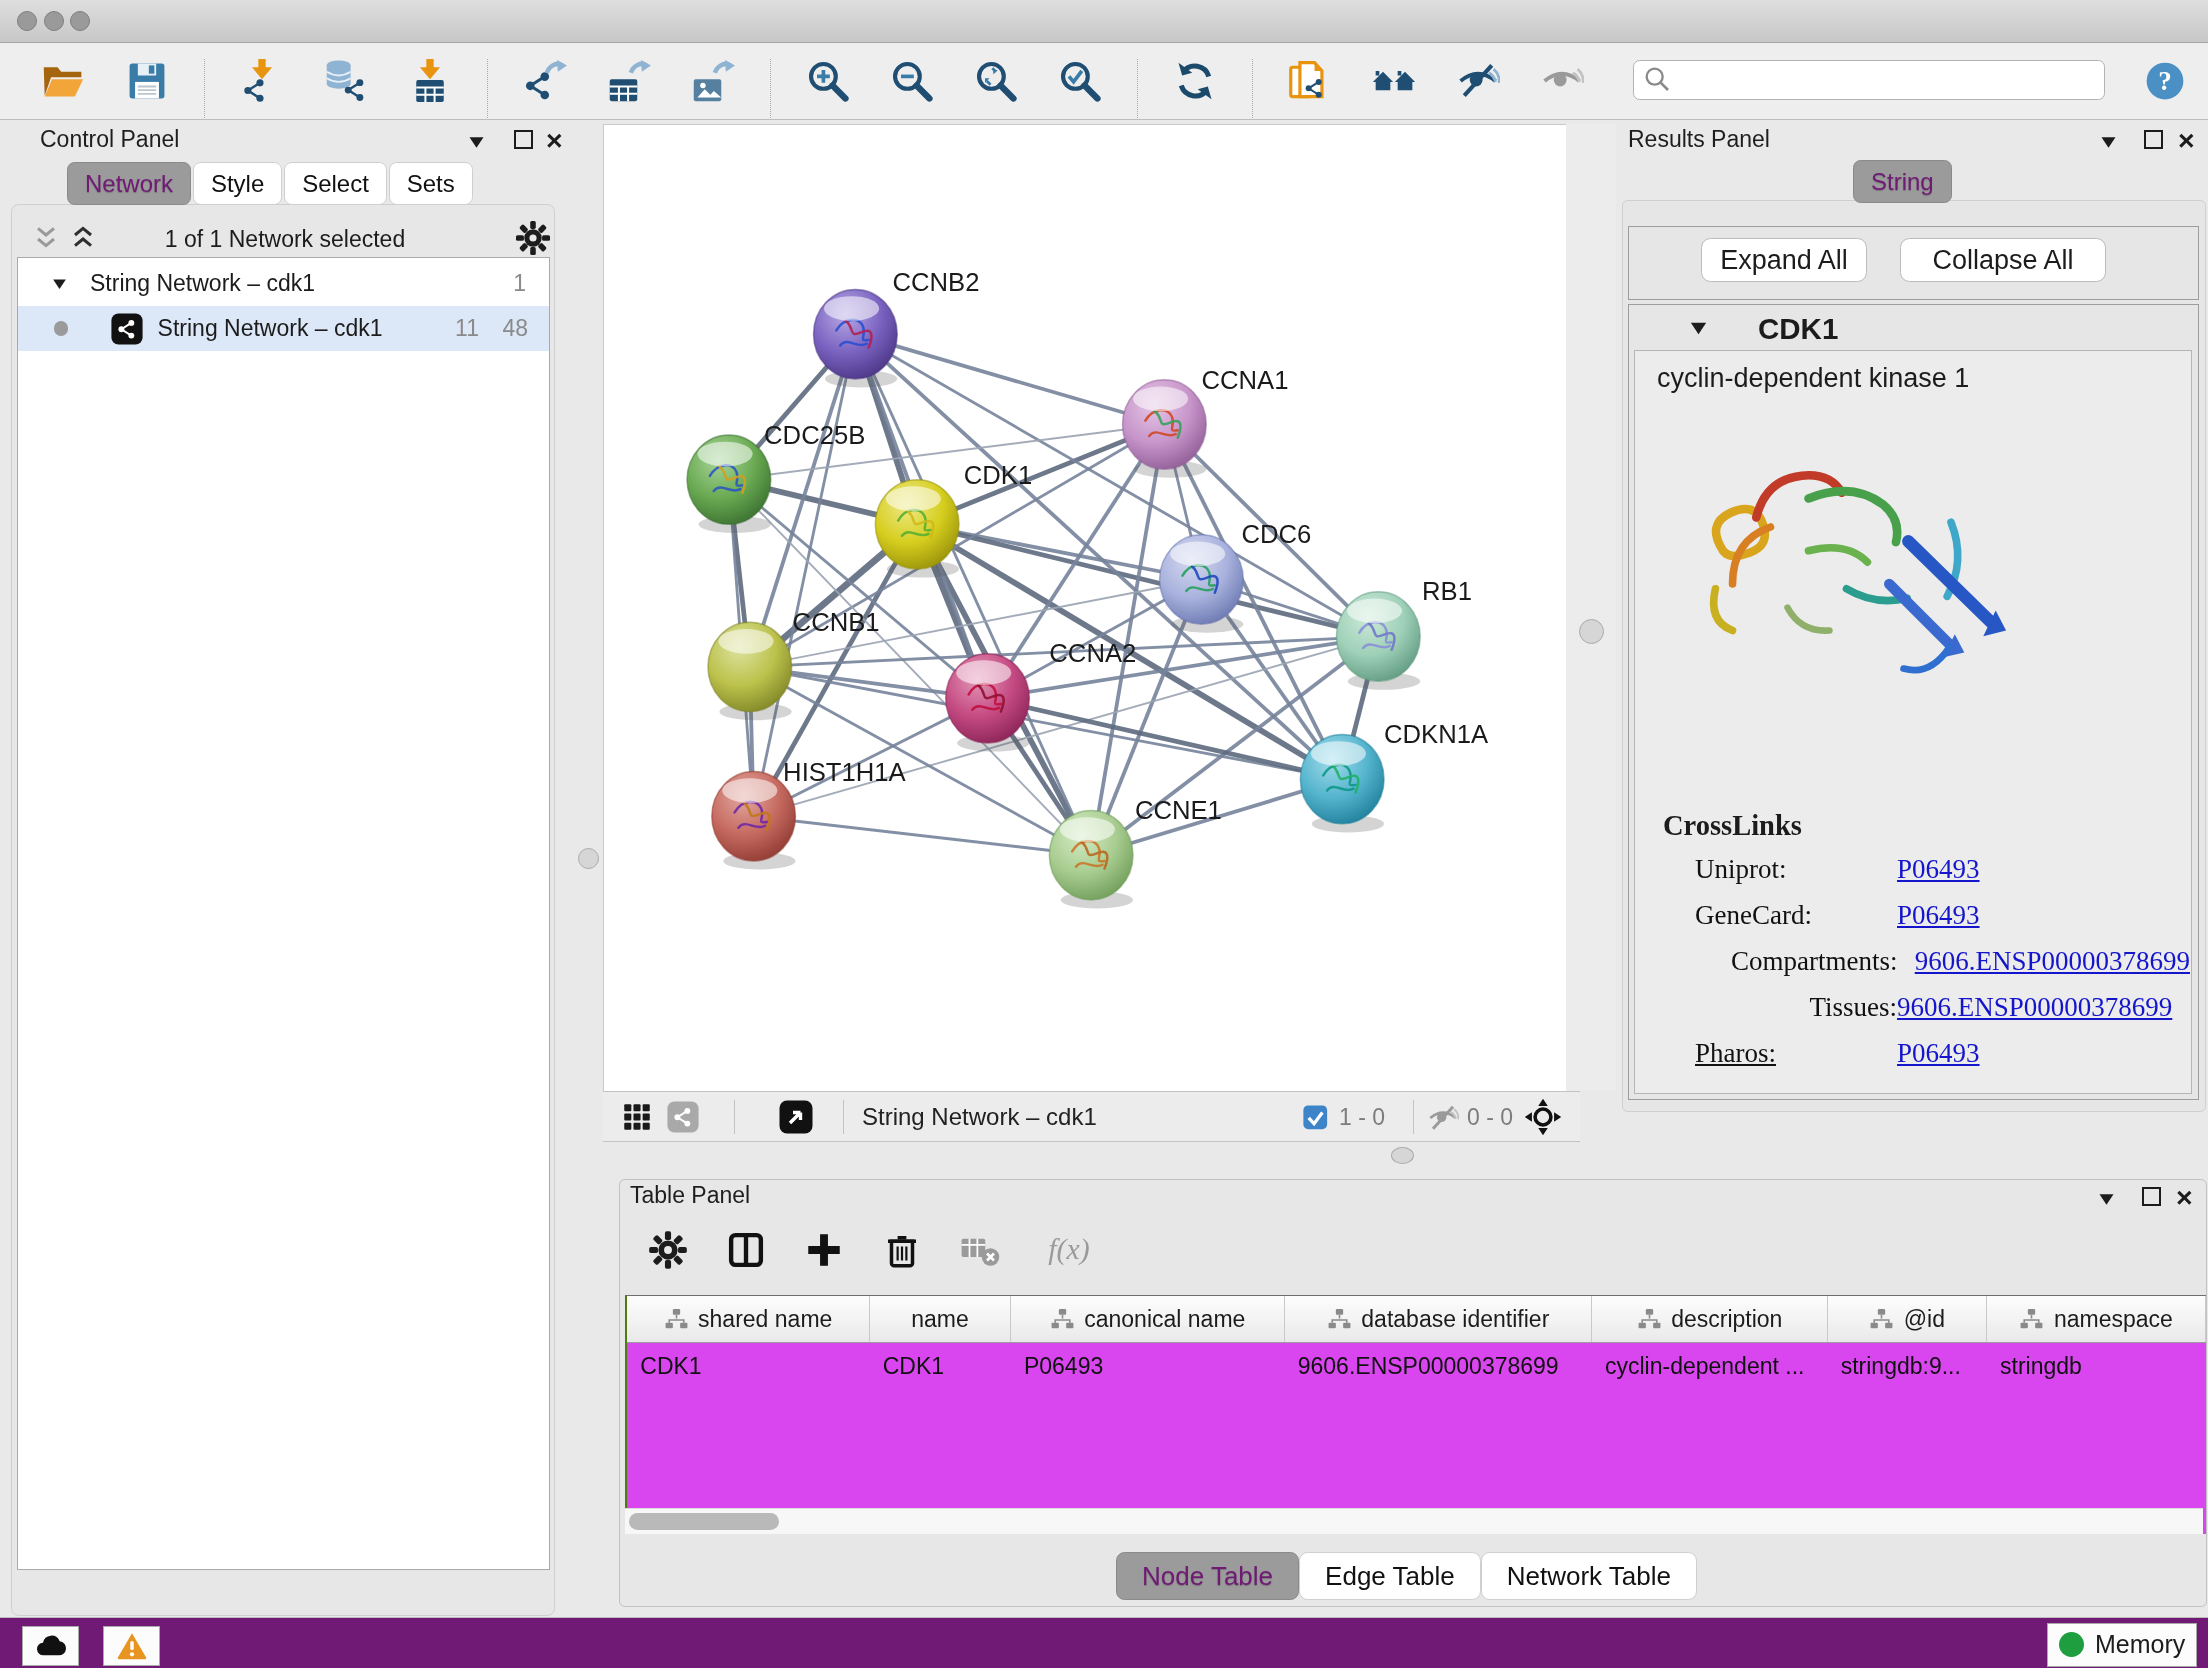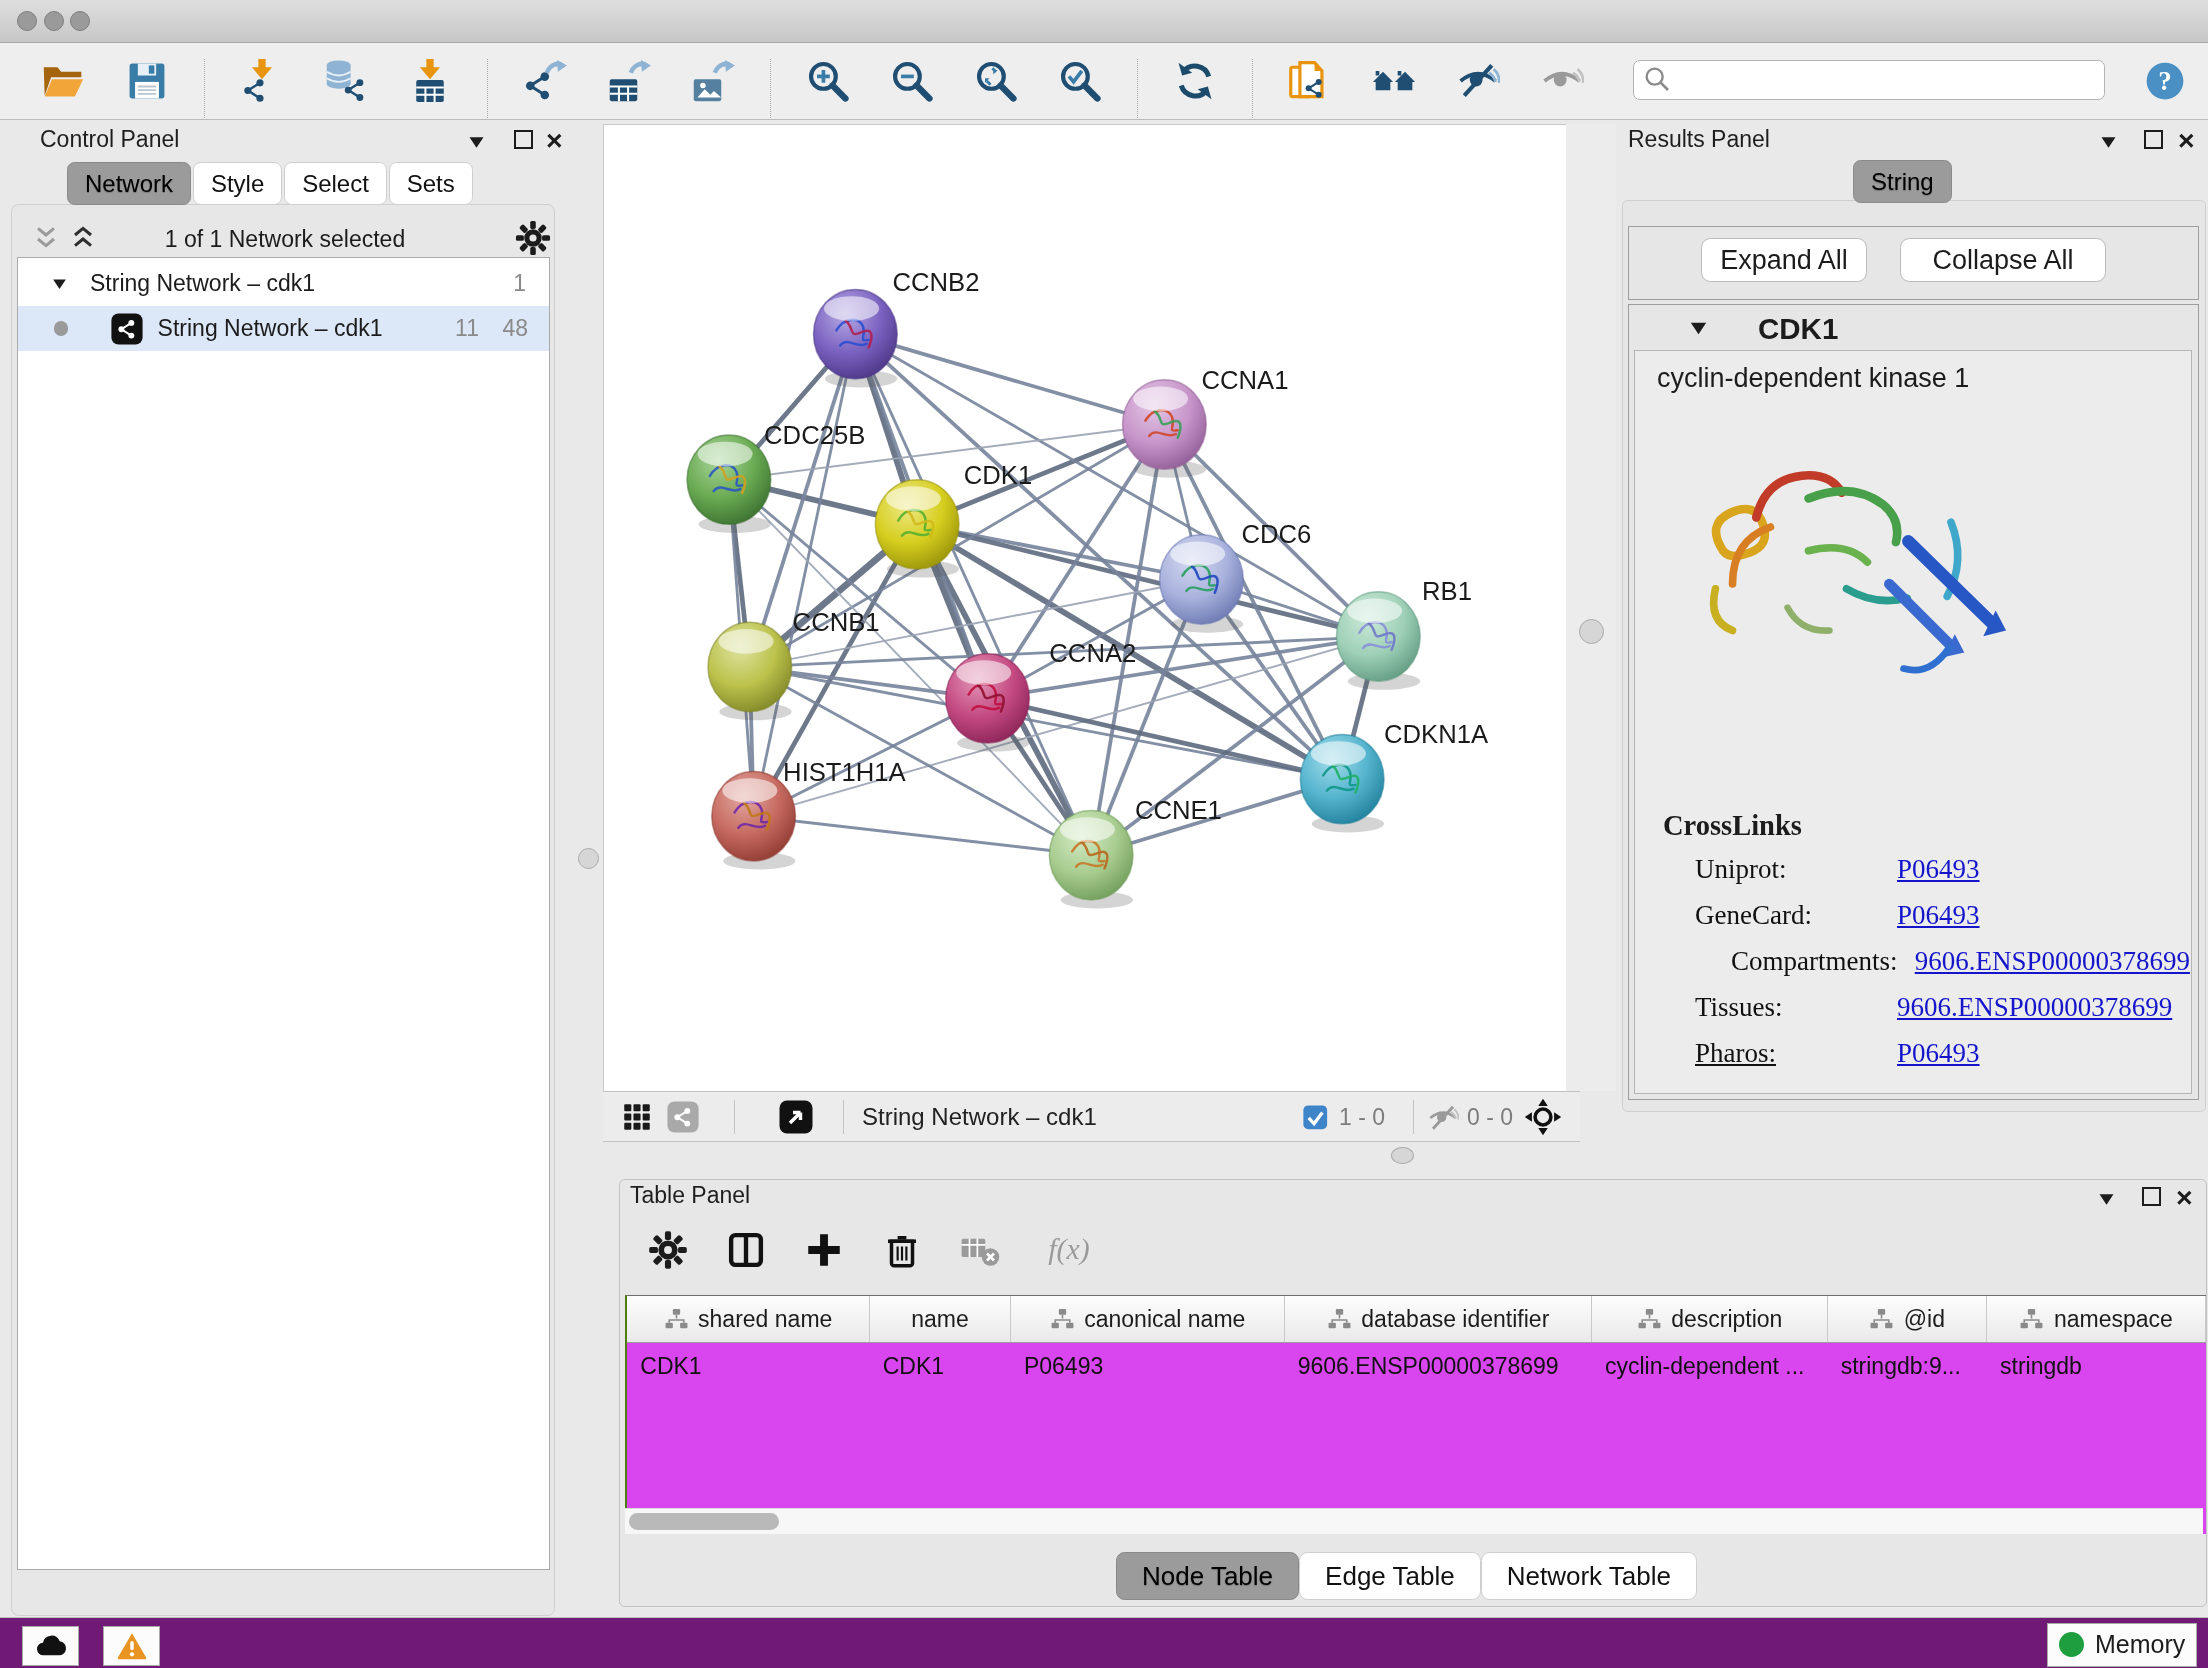--- a/index.html
+++ b/index.html
@@ -17,21 +17,21 @@
   .tsep{top:7.6px;width:0;height:59px;border-left:1.9px dotted #a9a9a9}
   .searchbox{left:1633px;top:17px;width:472px;height:40px;background:#fff;border:1px solid #b3b3b3;border-radius:6.7px;display:flex;align-items:center;padding-left:7.6px;box-sizing:border-box}
   .searchbox input{border:none;outline:none;font-size:23px;flex:1;background:transparent;font-family:"Liberation Sans",sans-serif}
   
   .ptitle{font-size:23px;color:#1e1e1e}
   .boxbtn{width:15px;height:15px;border:2.4px solid #1c1c1c;display:inline-block}
   .xbtn{font-size:28.5px;font-weight:bold;color:#1c1c1c;line-height:19px}
   
   .tab{display:inline-block;background:#fff;border:1px solid #cfcfcf;color:#111;text-align:center;
        font-size:24px;padding:6.7px 17px;border-radius:7.6px;margin-right:1.9px}
-  .tab.active{background:#9b9b9b;color:#000000;border-color:#8a8a8a;text-shadow:0 1px 1px #777}
+  .tab.active{background:#9b9b9b;color:#701a75;border-color:#8a8a8a;text-shadow:0 1px 1px #777}
   
   .cp-gray{left:11.4px;top:204px;width:542px;height:1410px;background:#e7e7e7;border:1px solid #cfcfcf;border-radius:7.6px}
   .treebox{left:17px;top:257px;width:531px;height:1311px;background:#fff;border:1px solid #aaa}
   .trow{position:absolute;left:0;width:100%;height:45px;font-size:23px;display:flex;align-items:center}
   .count{color:#8a8a8a}
   
   .ntb{left:603px;top:1091px;width:977px;height:49px;background:#ececec;border-top:1px solid #c2c2c2;border-bottom:1px solid #c2c2c2}
   .vsep{width:0;height:34px;border-left:1px solid #c3c3c3;top:7.6px}
   
   .rp-outer{left:1622px;top:200px;width:582px;height:910px;background:#e6e6e6;border:1px solid #cfcfcf;border-radius:5.7px}
@@ -665,21 +665,21 @@
     </div>
     <div style="display: flex; margin-bottom: 15px;">
       <span class="xl-label" style="width: 202px;">GeneCard:</span>
       <span class="xl-link">P06493</span>
     </div>
     <div style="display: flex; margin-bottom: 15px; margin-left: 36px;">
       <span class="xl-label" style="width: 202px;">Compartments:</span>
       <span class="xl-link">9606.ENSP00000378699</span>
     </div>
     <div style="display: flex; margin-bottom: 15px;">
-      <span class="xl-label" style="width: 202px;">Tissues:</span>
+      <span class="xl-label" style="width: 202px; text-align: right;">Tissues:</span>
       <span class="xl-link">9606.ENSP00000378699</span>
     </div>
     <div style="display: flex; margin-bottom: 15px;">
       <span class="xl-label" style="width: 202px; text-decoration: underline;">Pharos:</span>
       <span class="xl-link">P06493</span>
     </div>
   </div>
 
 <div class="abs tp"></div>
 <div class="abs ptitle" style="left:630px;top:1182px">Table Panel</div>

